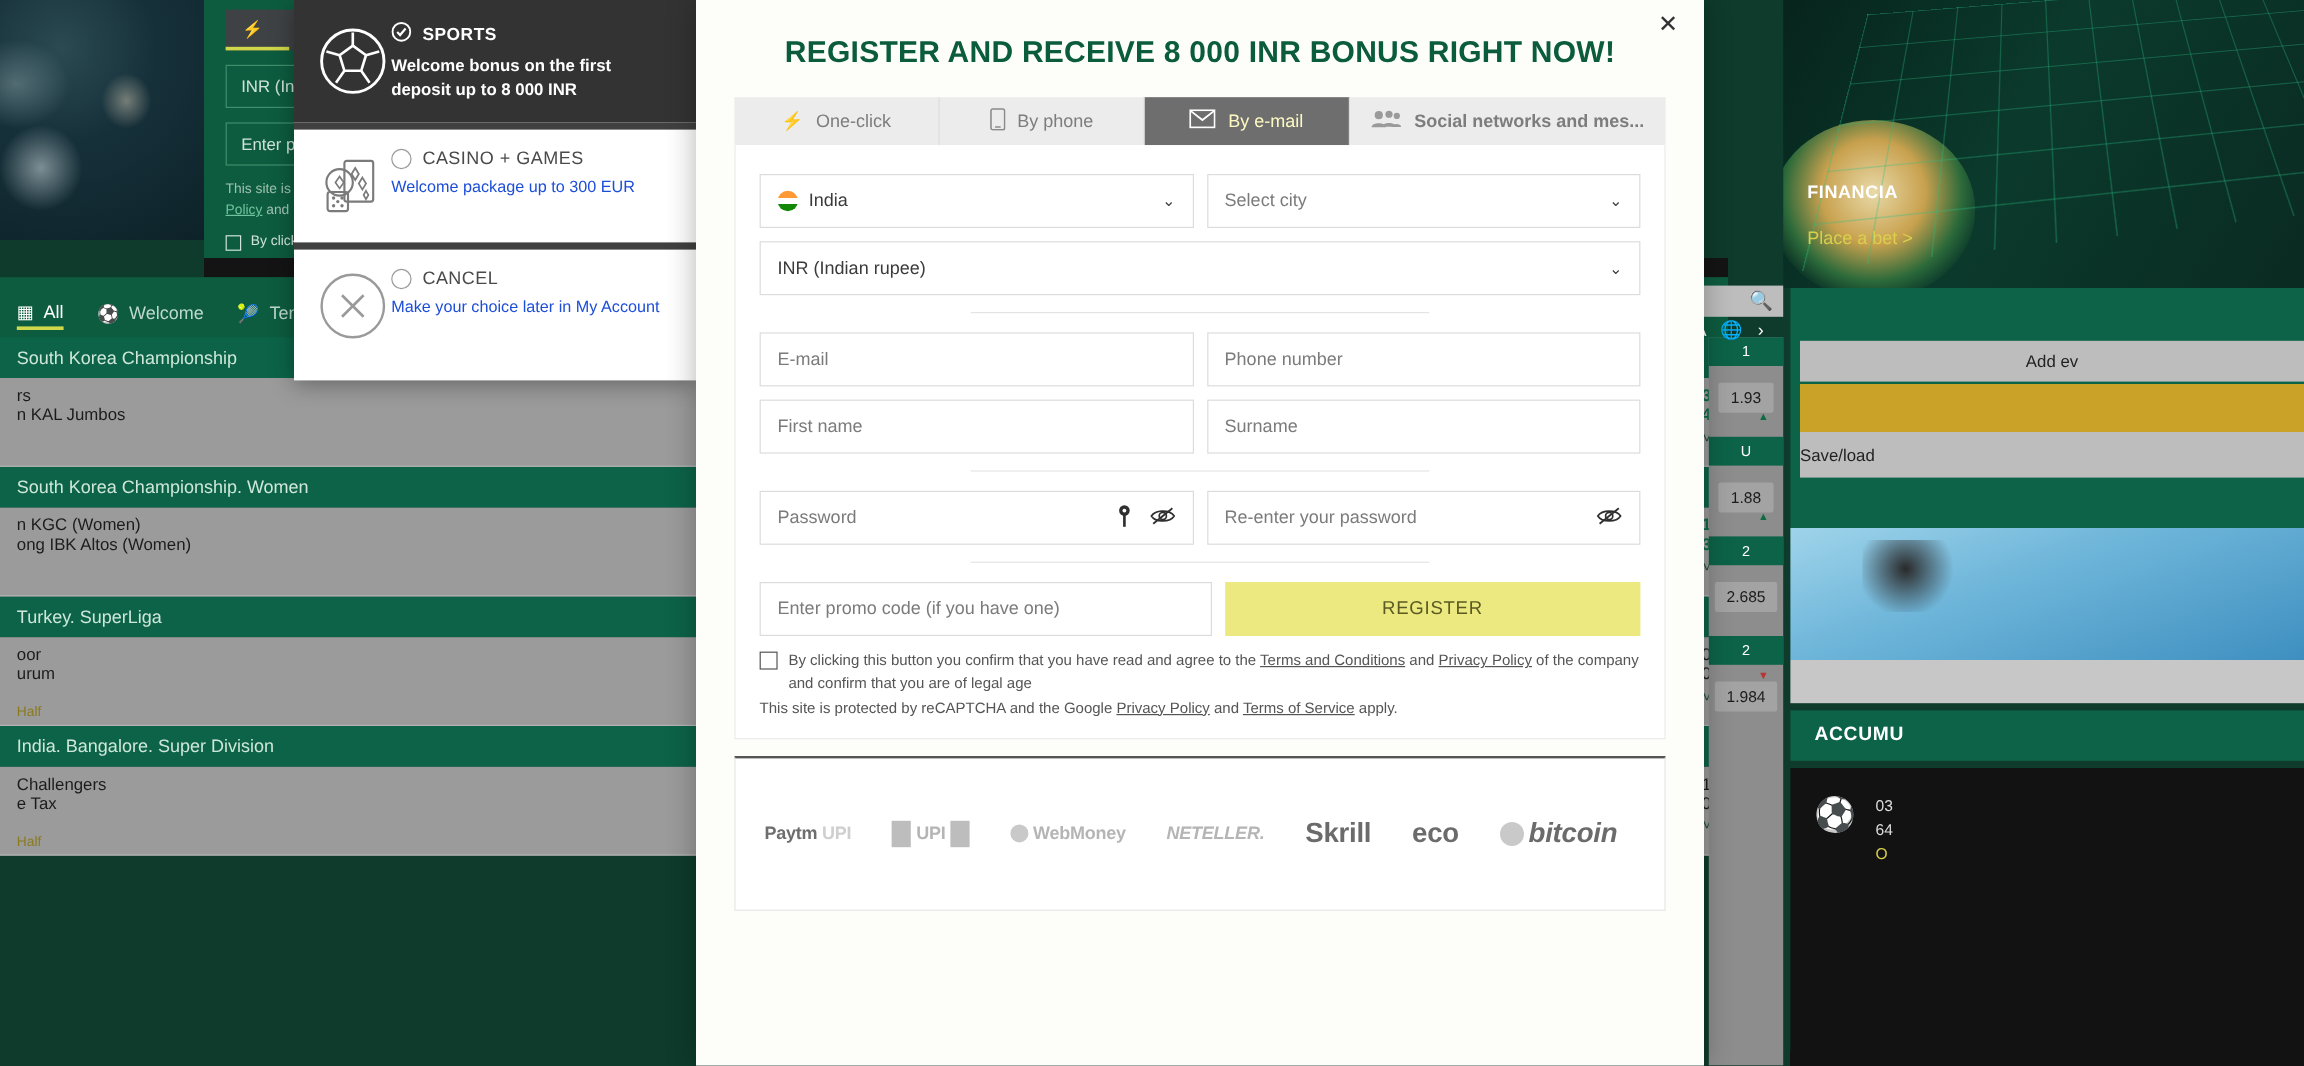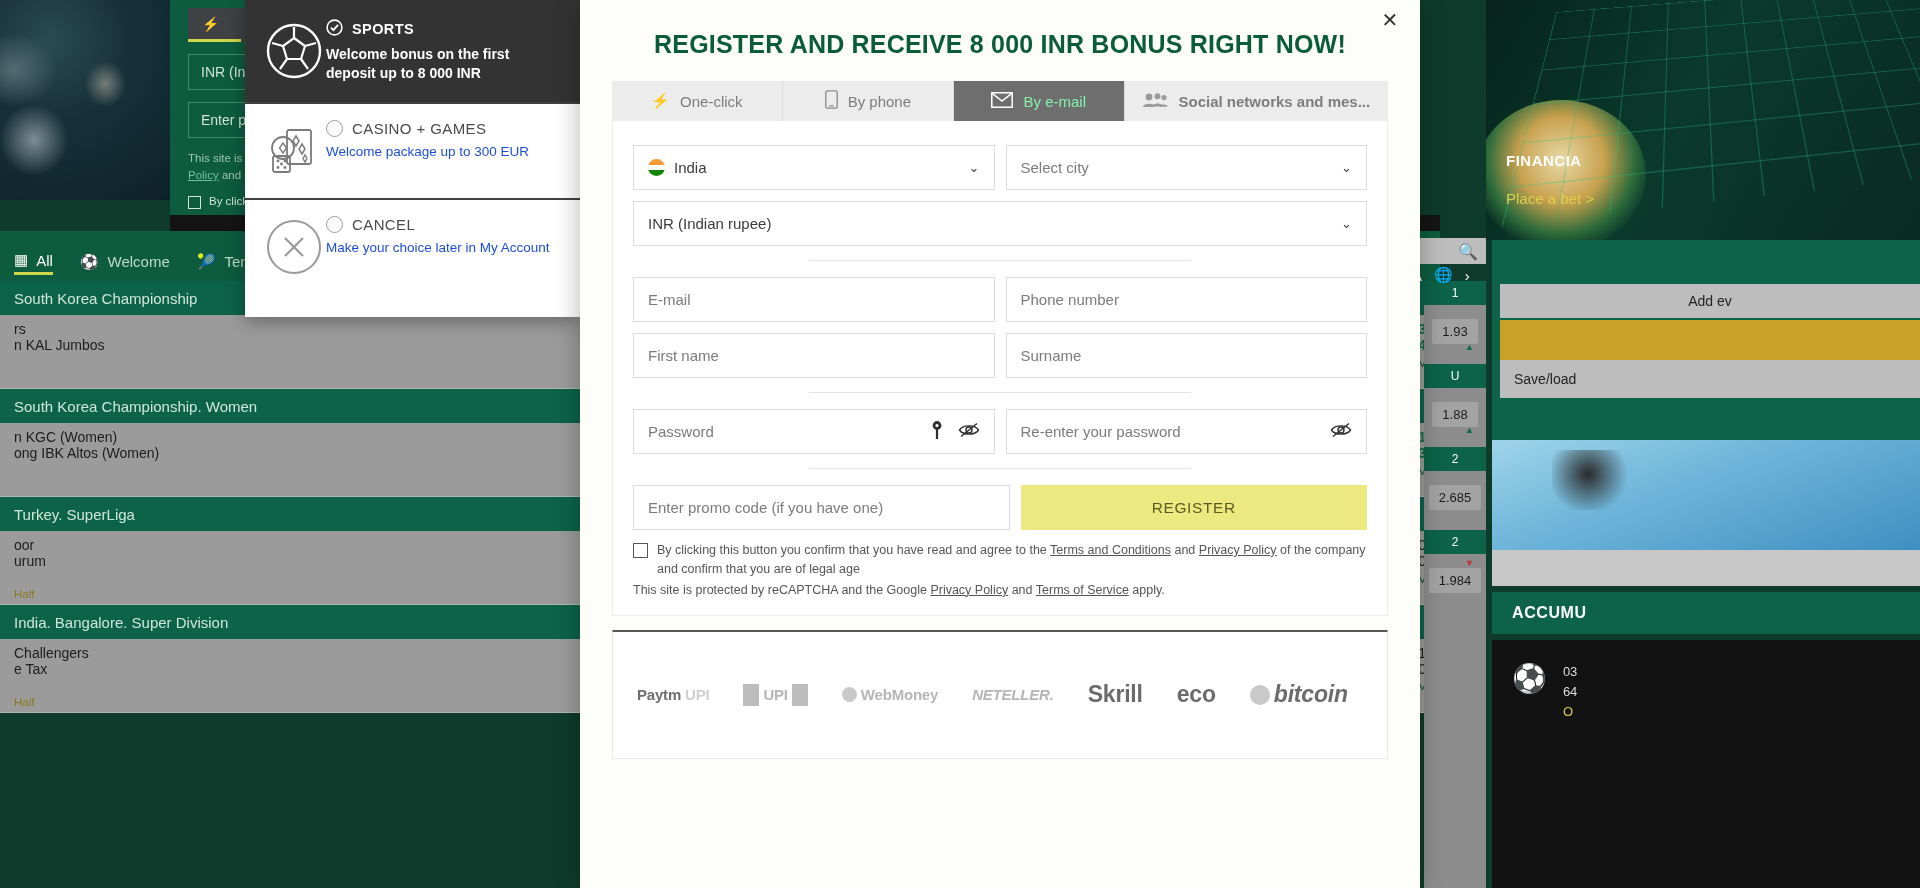--- a/index.html
+++ b/index.html
@@ -120,41 +120,41 @@
 
   .bg-search { position:absolute; left:1412px; top:238px; width:74px; height:26px;
     background:#bdbdbd; display:flex; align-items:center; justify-content:flex-end; padding-right:8px;}
   .bg-sportnav { position:absolute; left:1412px; top:242px; width:120px; height:46px; }
 
   .bg-coupon { position:absolute; left:1492px; top:240px; width:428px; height:200px; background:#0c6348;}
   .bg-coupon .addev { position:absolute; left:8px; top:44px; width:420px; height:34px;
     background:#bdbdbd; color:#222; font-size:14px; display:flex; align-items:center; justify-content:center;}
   .bg-coupon .yellowbar { position:absolute; left:8px; top:80px; width:420px; height:40px; background:#c9a227;}
   .bg-coupon .saveload { position:absolute; left:8px; top:120px; width:420px; height:38px;
-    background:#bdbdbd; color:#222; font-size:14px; display:flex; align-items:center; padding-left:14px;}
+    background:#bdbdbd; color:#222; font-size:14px; display:flex; align-items:center; }
   .bg-blueimg { position:absolute; left:1492px; top:440px; width:428px; height:110px;
     background: linear-gradient(160deg,#9fd4ea 0%, #6fb6da 40%, #3e8fc0 100%);}
   .bg-blueimg::after{content:"";position:absolute;left:60px;top:10px;width:90px;height:60px;
     background: radial-gradient(circle at 40% 40%, #2a2a2a 0%, rgba(40,40,40,0) 62%);}
   .bg-greybar { position:absolute; left:1492px; top:550px; width:428px; height:36px; background:#c7c7c7;}
   .bg-accum { position:absolute; left:1492px; top:592px; width:428px; height:42px; background:#0c6348;
     color:#fff; font-weight:bold; font-size:16px; display:flex; align-items:center; padding-left:20px; letter-spacing:.6px;}
   .bg-blackcard { position:absolute; left:1492px; top:640px; width:428px; height:248px; background:#121212;
     color:#ddd; font-size:13px; padding:22px 20px; display:flex; gap:16px; align-items:flex-start;}
   .bg-blackcard .lines div { line-height:1.55; }
   .bg-blackcard .lines div.y { color:#d9cf4d; }
 
   
   .bonus {
     position:absolute; left:245px; top:0; width:335px; height:317px;
     background:#fff; box-shadow:0 4px 18px rgba(0,0,0,.35); z-index:30;
   }
   .bonus-row { display:flex; gap:1px; padding:16px 18px; align-items:flex-start; }
   .bonus-row.sel { background:#333333; color:#fff; height:102px; align-items:center;}
-  .bonus-row + .bonus-row { border-top:2px solid #404040; }
+  .bonus-row + .bonus-row { border-top:6px solid #404040; }
   .bonus-ic { flex:0 0 62px; height:62px; display:flex; align-items:center; justify-content:center; }
   .bonus-body { flex:1 1 auto; }
   .bonus-title { display:flex; align-items:center; gap:9px; font-size:14.5px; font-weight:bold;
     letter-spacing:.4px; margin-bottom:6px; }
   .bonus-row:not(.sel) .bonus-title { color:#4a4a4a; font-weight:normal; font-size:15px;}
   .radio { width:17px; height:17px; border:1.6px solid #9a9a9a; border-radius:50%; flex:0 0 auto; }
   .bonus-desc { font-size:13.5px; line-height:1.38; color:#1d4ed8; }
   .bonus-row.sel .bonus-desc { color:#fff; font-weight:bold; font-size:14px; }
 
   
@@ -166,21 +166,21 @@
   .modal-close { position:absolute; right:16px; top:6px; width:28px; height:28px;
     display:flex; align-items:center; justify-content:center; color:#333; font-size:20px; cursor:pointer;}
   .modal-title {
     text-align:center; color:#0a5c3a; font-weight:bold; font-size:25px;
     padding:30px 40px 22px; letter-spacing:.2px;
   }
   .tabs { display:flex; margin:0 32px; background:#ececec; }
   .tab { flex:1 1 0; display:flex; align-items:center; justify-content:center; gap:10px;
     height:40px; font-size:15px; color:#7d7d7d; border-right:1px solid #dcdcdc; }
   .tab:last-child{border-right:none;font-weight:bold;}
-  .tab.active { background:#6e6e6e; color:#86efac; }
+  .tab.active { background:#6e6e6e; color:#fef9c3; }
 
   .formwrap { margin:0 32px; background:#fff; border:1px solid #ececec; border-top:none;
     padding:24px 20px 18px; }
   .row { display:flex; gap:11px; margin-bottom:11px; }
   .fld { flex:1 1 0; height:45px; border:1px solid #dcdcdc; background:#fff;
     display:flex; align-items:center; padding:0 14px; font-size:15px; color:#6d6d6d; position:relative;}
   .fld .val { flex:1 1 auto; display:flex; align-items:center; gap:9px; color:#3b3b3b;}
   .fld .ph { color:#7b7b7b; }
   .chev { color:#3d3d3d; font-size:13px; }
   .divider { height:1px; background:#e4e4e4; margin:14px 0 16px 0; width:52%; margin-left:auto; margin-right:auto;}

